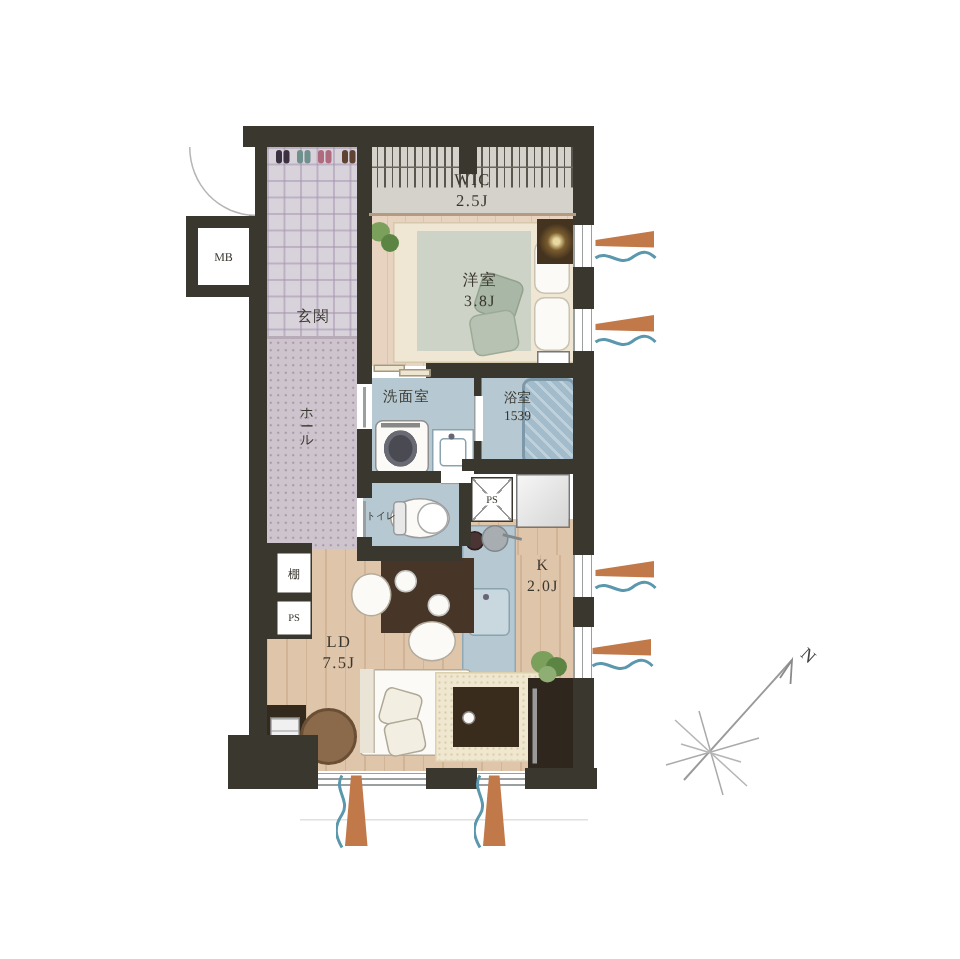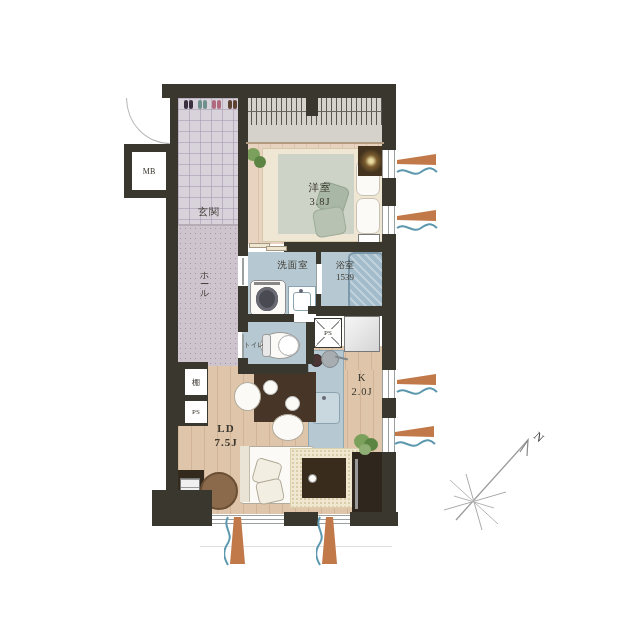--- a/index.html
+++ b/index.html
@@ -207,45 +207,49 @@
   <div class="box-lbl ps-x" style="left:314px;top:318px;width:26px;height:28px;font-size:7px;">
     <span style="background:#fff;padding:0 1px;">PS</span>
   </div>
   <div class="box-lbl" style="left:184px;top:368px;width:22px;height:26px;font-size:8px;">
     <span>棚</span>
   </div>
   <div class="box-lbl" style="left:184px;top:400px;width:22px;height:22px;font-size:7px;">
     <span>PS</span>
   </div>
 
+  <div class="lbl" style="left:282px;top:113px;width:66px;font-size:11px;">
+    <div>WIC</div>
+    <div>2.5J</div>
+  </div>
   <div class="lbl" style="left:188px;top:205px;width:42px;font-size:10px;">
     <div>玄関</div>
   </div>
   <div class="lbl" style="left:292px;top:181px;width:56px;font-size:10.5px;text-align:center;">
     <div>洋室</div>
     <div>3.8J</div>
   </div>
   <div class="lbl lbl-v" style="left:198px;top:252px;height:58px;font-size:9px;">
     <span>ホール</span>
   </div>
-  <div class="lbl" style="left:262px;top:259px;width:62px;font-size:9.5px;">
+  <div class="lbl" style="left:240px;top:259px;width:62px;font-size:9.5px;">
     <span>洗面室</span>
   </div>
   <div class="lbl" style="left:320px;top:260px;width:50px;font-size:9px;letter-spacing:0;">
     <div>浴室</div>
     <div>1539</div>
   </div>
   <div class="lbl" style="left:241px;top:341px;width:26px;font-size:6.5px;letter-spacing:0;">
     <span>トイレ</span>
   </div>
   <div class="lbl" style="left:344px;top:371px;width:36px;font-size:10.5px;">
     <div>K</div>
     <div>2.0J</div>
   </div>
-  <div class="lbl" style="left:204px;top:421px;width:44px;font-size:11px;font-weight:bold;">
+  <div class="lbl" style="left:204px;top:421px;width:44px;font-size:11px;">
     <div>LD</div>
     <div>7.5J</div>
   </div>
 
   <svg class="abs" style="left:436px;top:414px;" width="124" height="124" viewBox="0 0 124 124">
     <line x1="20" y1="106" x2="92" y2="26" stroke="#9a9a9a" stroke-width="1.3"></line>
     <line x1="8" y1="96" x2="70" y2="78" stroke="#aaaaaa" stroke-width="1"></line>
     <line x1="30" y1="60" x2="46" y2="116" stroke="#aaaaaa" stroke-width="1"></line>
     <line x1="14" y1="66" x2="62" y2="110" stroke="#b5b5b5" stroke-width="1"></line>
     <line x1="58" y1="94" x2="18" y2="82" stroke="#b5b5b5" stroke-width="1"></line>

